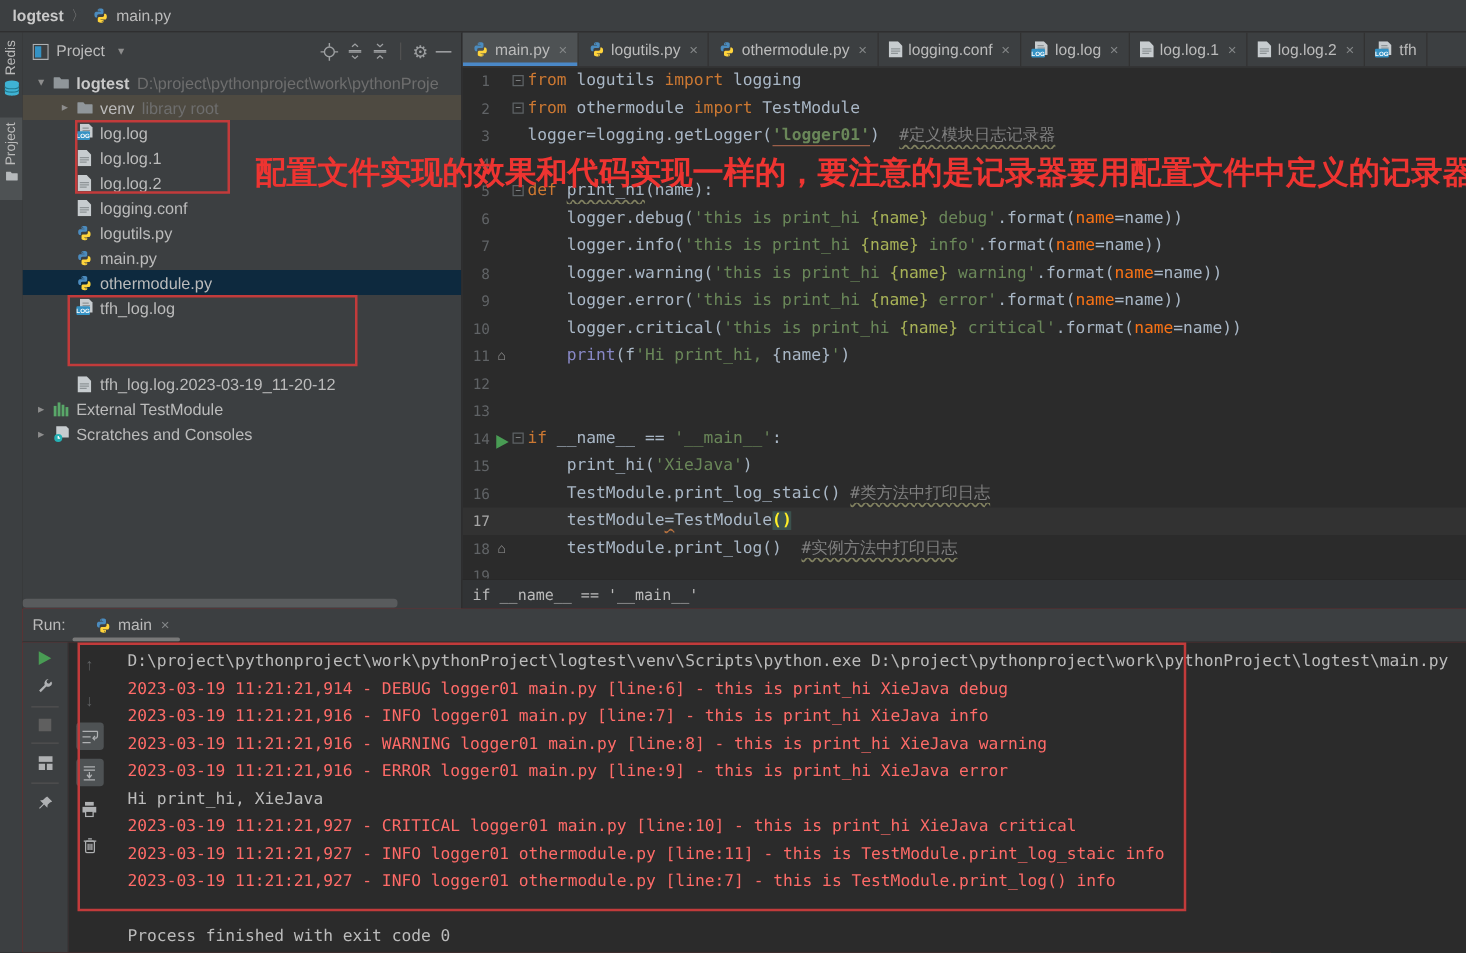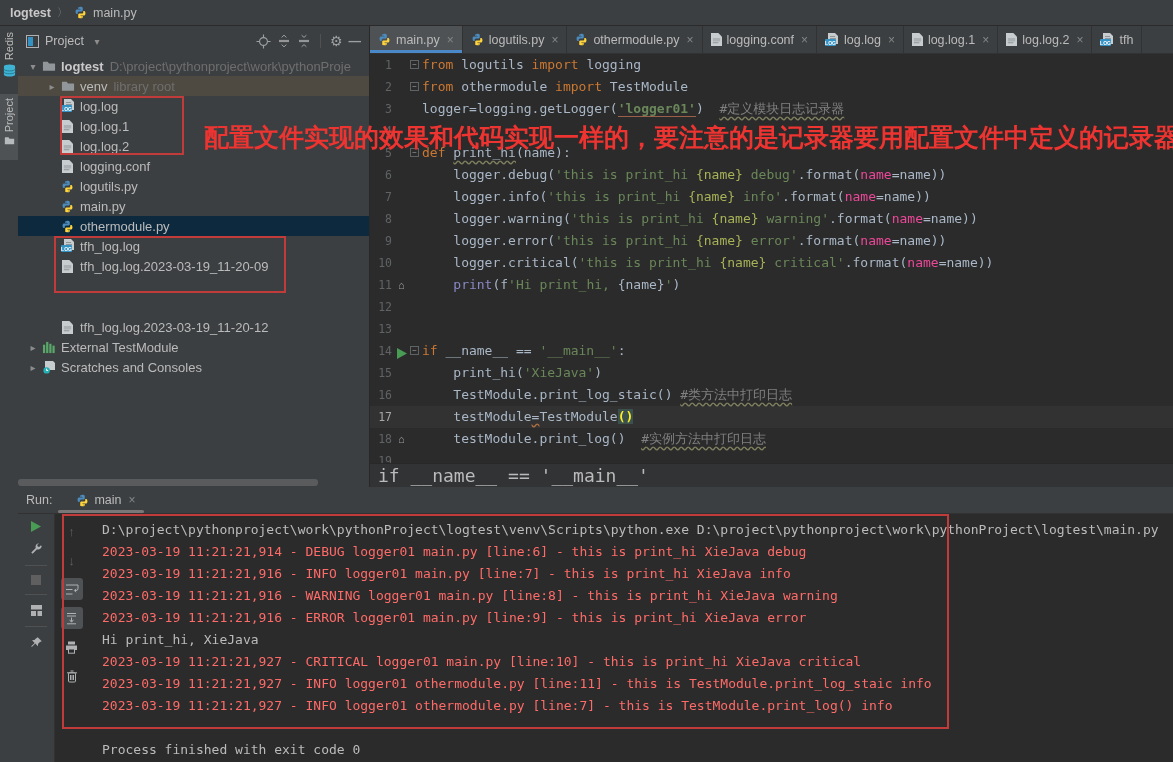--- a/index.html
+++ b/index.html
@@ -61,27 +61,27 @@
         box-sizing:border-box;color:#9da0a3;font-size:8px;line-height:7px;text-align:center;background:#2b2b2b;}
   .runmark{position:absolute;left:4px;top:5px;}
   .homemark{position:absolute;left:6px;top:0;color:#9b9b9b;font-size:11px;line-height:22px;}
   .kw{color:#cc7832;}
   .pl{color:#a9b7c6;}
   .str{color:#6a8759;}
   .strU{color:#6a8759;border-bottom:1px solid #9c5f49;font-weight:bold;}
   .fmt{color:#a8b257;}
   .cmu{color:#808080;text-decoration:underline wavy rgba(200,200,140,.55);text-underline-offset:3px;}
   .fn{color:#a9b7c6;text-decoration:underline wavy rgba(200,200,140,.55);text-underline-offset:3px;}
-  .prm{color:#ec4899;}
+  .prm{color:#f97316;}
   .bi{color:#8888c6;}
   .plw{color:#a9b7c6;text-decoration:underline wavy #b3703f;text-underline-offset:2px;}
   .hlb{color:#ffef28;background:#3b514d;font-weight:bold;}
   .editor-footer{position:absolute;left:0;bottom:0;right:0;height:23px;background:#313335;
                  border-top:1px solid #282828;display:flex;align-items:center;padding-left:8px;
-                 font-size:18px;color:#bbbbbb;font-family:"DejaVu Sans Mono",monospace;}
+                 font-size:12px;color:#bbbbbb;font-family:"DejaVu Sans Mono",monospace;}
 
   
   .runpanel{position:absolute;left:18px;top:487px;width:1155px;height:275px;background:#b91c1c;}
   .run-header{position:absolute;left:0;top:0;right:0;height:27px;background:#3c3f41;
               border-bottom:1px solid #323232;display:flex;align-items:center;font-size:12.5px;box-sizing:border-box;}
   .run-label{margin-left:8px;color:#bbbbbb;}
   .run-tab{display:flex;align-items:center;gap:5px;margin-left:24px;}
   .run-tab-underline{position:absolute;left:40px;top:23px;width:86px;height:3px;background:#787878;border-radius:2px;}
   .run-toolbar{position:absolute;left:0;top:27px;width:37px;bottom:0;background:#3c3f41;
                border-right:1px solid #323232;display:flex;flex-direction:column;align-items:center;
@@ -294,32 +294,20 @@
               <svg width="14" height="14" viewBox="0 0 14 14">
                 <path fill="#c7cccf" d="M3 0h7l3 3v8H3z"></path>
                 <path fill="#8e9497" d="M5 3h5v1H5zm0 2h6v1H5z"></path>
                 <rect x="0" y="6" width="11" height="7" rx="1" fill="#3592c4"></rect>
                 <text x="5.5" y="11.5" font-size="5" fill="#ffffff" text-anchor="middle" font-family="sans-serif" font-weight="bold">LOG</text>
               </svg>
             </span>
           </span>
           <span class="tree-label">tfh_log.log</span>
         </div>
-        <div class="tree-row" style="padding-left: 27px;">
-          <span class="chev"></span>
-          <span class="tree-ic">
-            <span class="icon">
-              <svg width="11" height="13" viewBox="0 0 12 14">
-                <path fill="#c7cccf" d="M0 0h8l4 4v10H0z"></path>
-                <path fill="#8e9497" d="M2 6h8v1H2zm0 2h8v1H2zm0 2h6v1H2z"></path>
-              </svg>
-            </span>
-          </span>
-          <span class="tree-label">tfh_log.log.2023-03-19_11-20-09</span>
-        </div>
         <div class="tree-row" style="padding-left: 27px; margin-top: 41px;">
           <span class="chev"></span>
           <span class="tree-ic">
             <span class="icon">
               <svg width="11" height="13" viewBox="0 0 12 14">
                 <path fill="#c7cccf" d="M0 0h8l4 4v10H0z"></path>
                 <path fill="#8e9497" d="M2 6h8v1H2zm0 2h8v1H2zm0 2h6v1H2z"></path>
               </svg>
             </span>
           </span>

